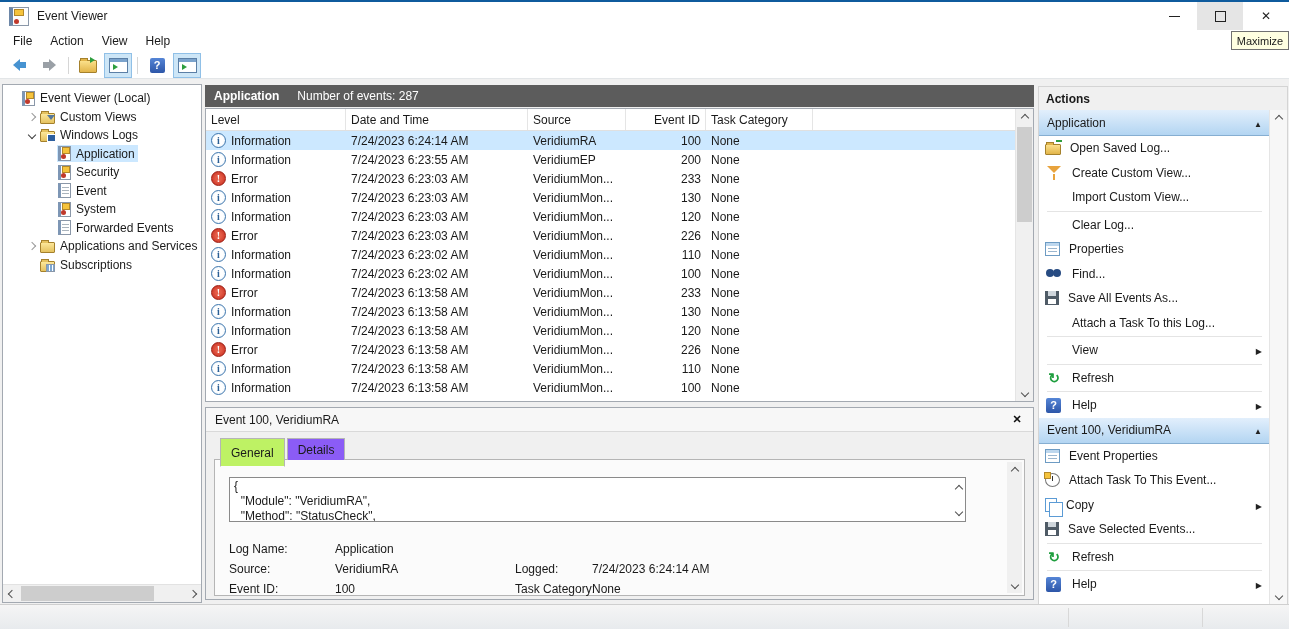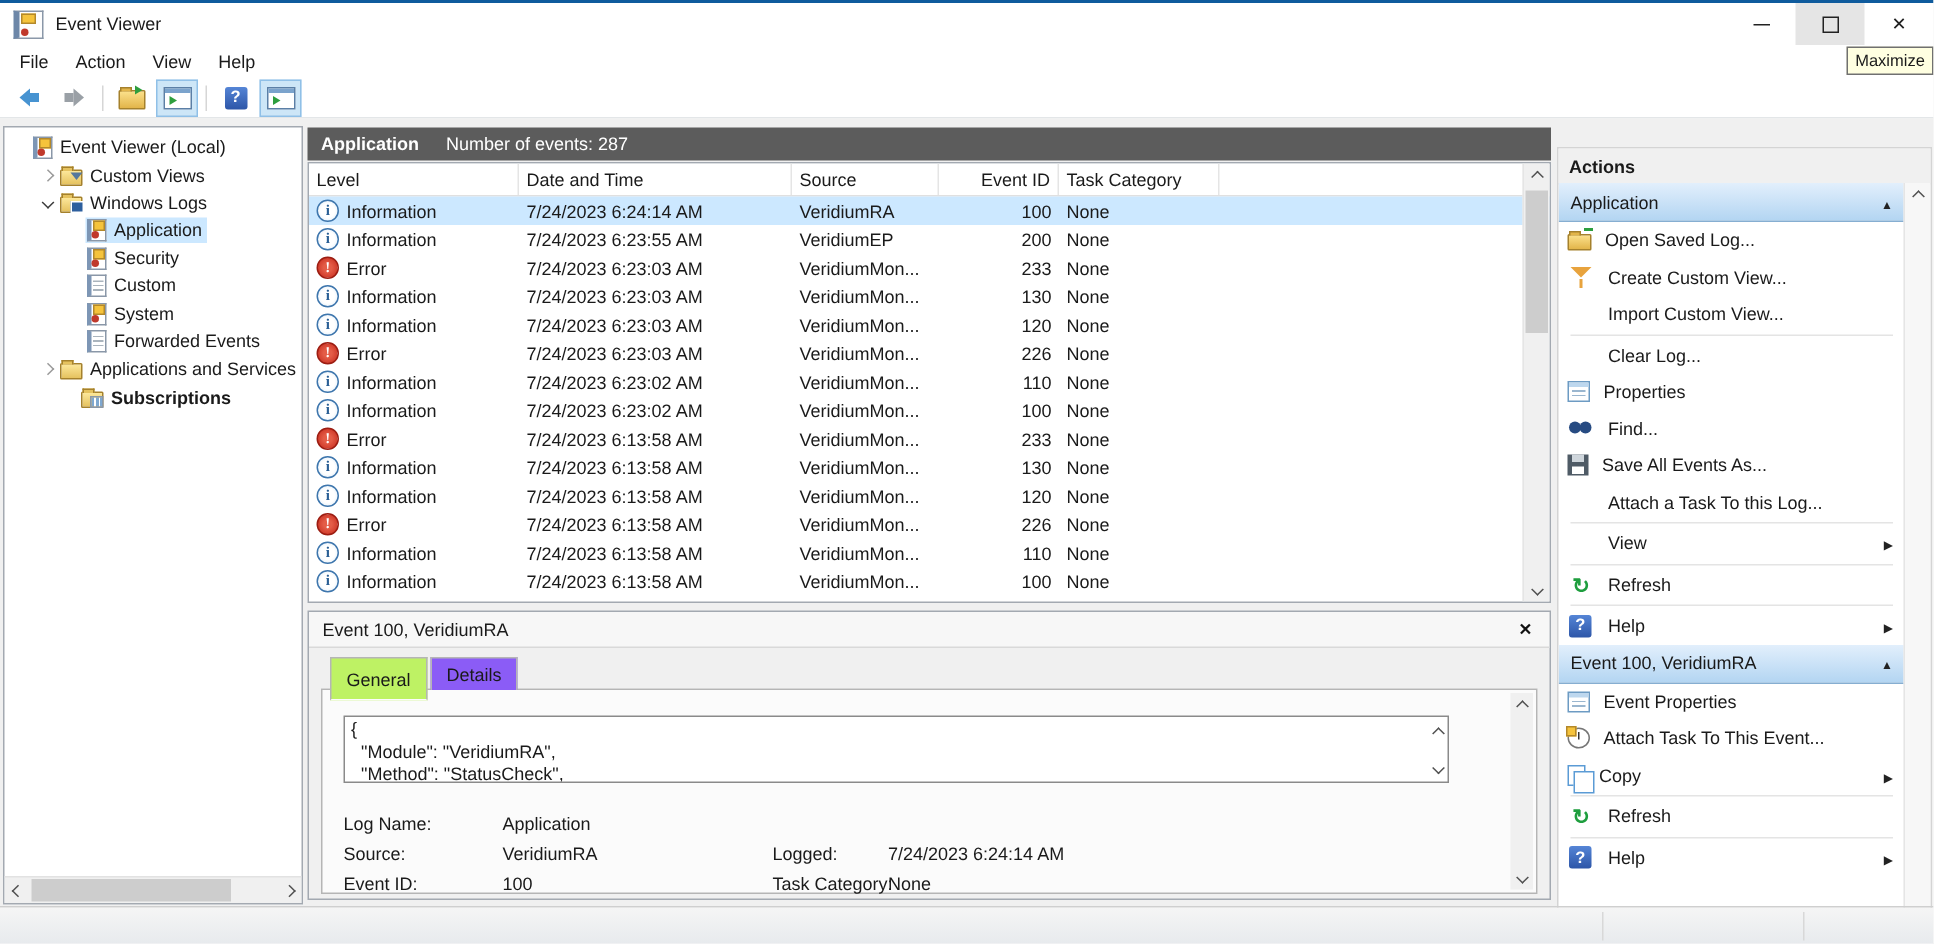--- a/index.html
+++ b/index.html
@@ -48,21 +48,21 @@
   #content{position:absolute;left:0;top:79px;width:1289px;height:525px;background:#f0f0f0}
 
   
   #tree-panel{position:absolute;left:2px;top:5px;width:200px;height:519px;background:#fff;border:1px solid #a3a9b1;box-sizing:border-box;overflow:hidden}
   #tree{padding-top:4px}
   .tree-item{height:18.5px;display:flex;align-items:center;white-space:nowrap}
   .chev-box{width:14px;display:flex;align-items:center;justify-content:center;flex:none}
   .chev{width:5px;height:5px;border-right:1px solid #9a9a9a;border-bottom:1px solid #9a9a9a;display:inline-block}
   .chev.collapsed{transform:rotate(-45deg)}
   .chev.expanded{border-color:#3c3c3c;transform:rotate(45deg)}
-  .tree-body{display:flex;padding:1px 3px 1px 1px}
+  .tree-body{display:flex;align-items:center;padding:1px 3px 1px 1px}
   .tree-body.selected{background:#cce8ff}
   .ticon{width:15px;height:15px;margin-right:5px;flex:none;position:relative;box-sizing:border-box}
   .ticon.log-admin,.ticon.log-plain,.ticon.event-viewer{background:#fff;border:1px solid #8a97a8;border-left:3px solid #7d96b5;width:13px;height:15px}
   .ticon.log-admin::before,.ticon.event-viewer::before{content:"";position:absolute;right:0px;top:0px;width:6px;height:5px;background:#f5c33c;border:1px solid #b3882a}
   .ticon.log-admin::after,.ticon.event-viewer::after{content:"";position:absolute;left:0px;bottom:1px;width:5px;height:5px;border-radius:50%;background:#c0392b}
   .ticon.log-plain::before{content:"";position:absolute;left:1px;top:3px;width:7px;height:7px;
      background:repeating-linear-gradient(#aab4bd 0 1px,transparent 1px 3px)}
   .ticon.folder,.ticon.folder-filter,.ticon.folder-logs,.ticon.folder-subscriptions{background:linear-gradient(#fbe392,#e9c967);background:linear-gradient(#fce79a,#e5c25f);border:1px solid #a5812c;height:11px;margin-top:3px;border-radius:1px}
   .ticon.folder::before,.ticon.folder-filter::before,.ticon.folder-logs::before,.ticon.folder-subscriptions::before{content:"";position:absolute;top:-3px;left:0;width:6px;height:2px;background:#e5c25f;border:1px solid #a5812c;border-bottom:none}
   .ticon.folder-filter::after{content:"";position:absolute;right:-1px;bottom:-1px;width:0;height:0;border:4px solid transparent;border-top:5px solid #56789c}
@@ -118,21 +118,21 @@
   #msgbox .msb-up{position:absolute;right:3px;top:3px}
   #msgbox .msb-down{position:absolute;right:3px;bottom:3px}
   #page-vscroll{position:absolute;right:2px;top:2px;bottom:2px;width:15px;background:#f0f0f0}
   .fieldrow{position:absolute;white-space:nowrap}
   .flabel{display:inline-block;width:106px}
   .fl2{display:inline-block;width:77px}
   #fr1{left:14px;top:82px}#fr2{left:14px;top:102px}#fr3{left:14px;top:122px}
   .fpair2{position:absolute;left:286px;top:0}
 
   
-  #actions-panel{position:absolute;left:1038px;top:19px;width:250px;height:519px;background:#fff;border:1px solid #d4d4d4;box-sizing:border-box;overflow:hidden}
+  #actions-panel{position:absolute;left:1038px;top:7px;width:250px;height:519px;background:#fff;border:1px solid #d4d4d4;box-sizing:border-box;overflow:hidden}
   #actions-title{height:23px;background:#f0f0f0;border-bottom:1px solid #d4d4d4;display:flex;align-items:center;font-weight:bold;padding-left:7px}
   #actions-body{position:absolute;left:0;top:23px;right:17px;bottom:0;overflow:hidden}
   #actions-vscroll{position:absolute;right:0;top:23px;width:17px;bottom:0;background:#f7f7f7;border-left:1px solid #e5e5e5}
   .asec{height:25px;display:flex;align-items:center;background:linear-gradient(180deg,#e2effc,#b3d5f2);border-bottom:1px solid #86aed1;padding:0 8px}
   .asec-label{flex:1}
   .collapse::before{content:"\25B2";font-size:8px;color:#222}
   .aitem{height:24.5px;display:flex;align-items:center;padding:0 8px 0 6px;box-sizing:border-box}
   .alabel{flex:1}
   .asep{height:1px;background:#e4e4e4;margin:1px 8px}
   .submenu::before{content:"\25B6";font-size:8px;color:#222}
@@ -264,21 +264,21 @@
           <div class="chev-box"></div>
           <div class="tree-body">
             <div class="ticon log-admin"></div>
             <div class="tlabel">Security</div>
           </div>
         </div>
         <div class="tree-item" style="padding-left: 40px;">
           <div class="chev-box"></div>
           <div class="tree-body">
             <div class="ticon log-plain"></div>
-            <div class="tlabel">Custom</div>
+            <div class="tlabel">Event</div>
           </div>
         </div>
         <div class="tree-item" style="padding-left: 40px;">
           <div class="chev-box"></div>
           <div class="tree-body">
             <div class="ticon log-admin"></div>
             <div class="tlabel">System</div>
           </div>
         </div>
         <div class="tree-item" style="padding-left: 40px;">
@@ -290,21 +290,21 @@
         </div>
         <div class="tree-item" style="padding-left: 22px;">
           <div class="chev-box">
             <span class="chev collapsed"></span>
           </div>
           <div class="tree-body">
             <div class="ticon folder"></div>
             <div class="tlabel">Applications and Services Lo</div>
           </div>
         </div>
-        <div class="tree-item" style="padding-left: 36px; font-weight: bold;">
+        <div class="tree-item" style="padding-left: 22px;">
           <div class="chev-box"></div>
           <div class="tree-body">
             <div class="ticon folder-subscriptions"></div>
             <div class="tlabel">Subscriptions</div>
           </div>
         </div>
       </div>
     <div id="tree-hscroll">
       <div class="sb-arrow" style="left:0;top:0">
           <span class="sb-chev left"></span>
@@ -615,20 +615,24 @@
         </div>
         <div class="aitem">
           <div class="aicon ai-task"></div>
           <div class="alabel">Attach Task To This Event...</div>
         </div>
         <div class="aitem">
           <div class="aicon ai-copy"></div>
           <div class="alabel">Copy</div>
           <div class="submenu"></div>
         </div>
+        <div class="aitem">
+          <div class="aicon ai-save"></div>
+          <div class="alabel">Save Selected Events...</div>
+        </div>
         <div class="asep"></div>
         <div class="aitem">
           <div class="aicon ai-refresh"></div>
           <div class="alabel">Refresh</div>
         </div>
         <div class="asep"></div>
         <div class="aitem">
           <div class="aicon ai-help"></div>
           <div class="alabel">Help</div>
           <div class="submenu"></div>

